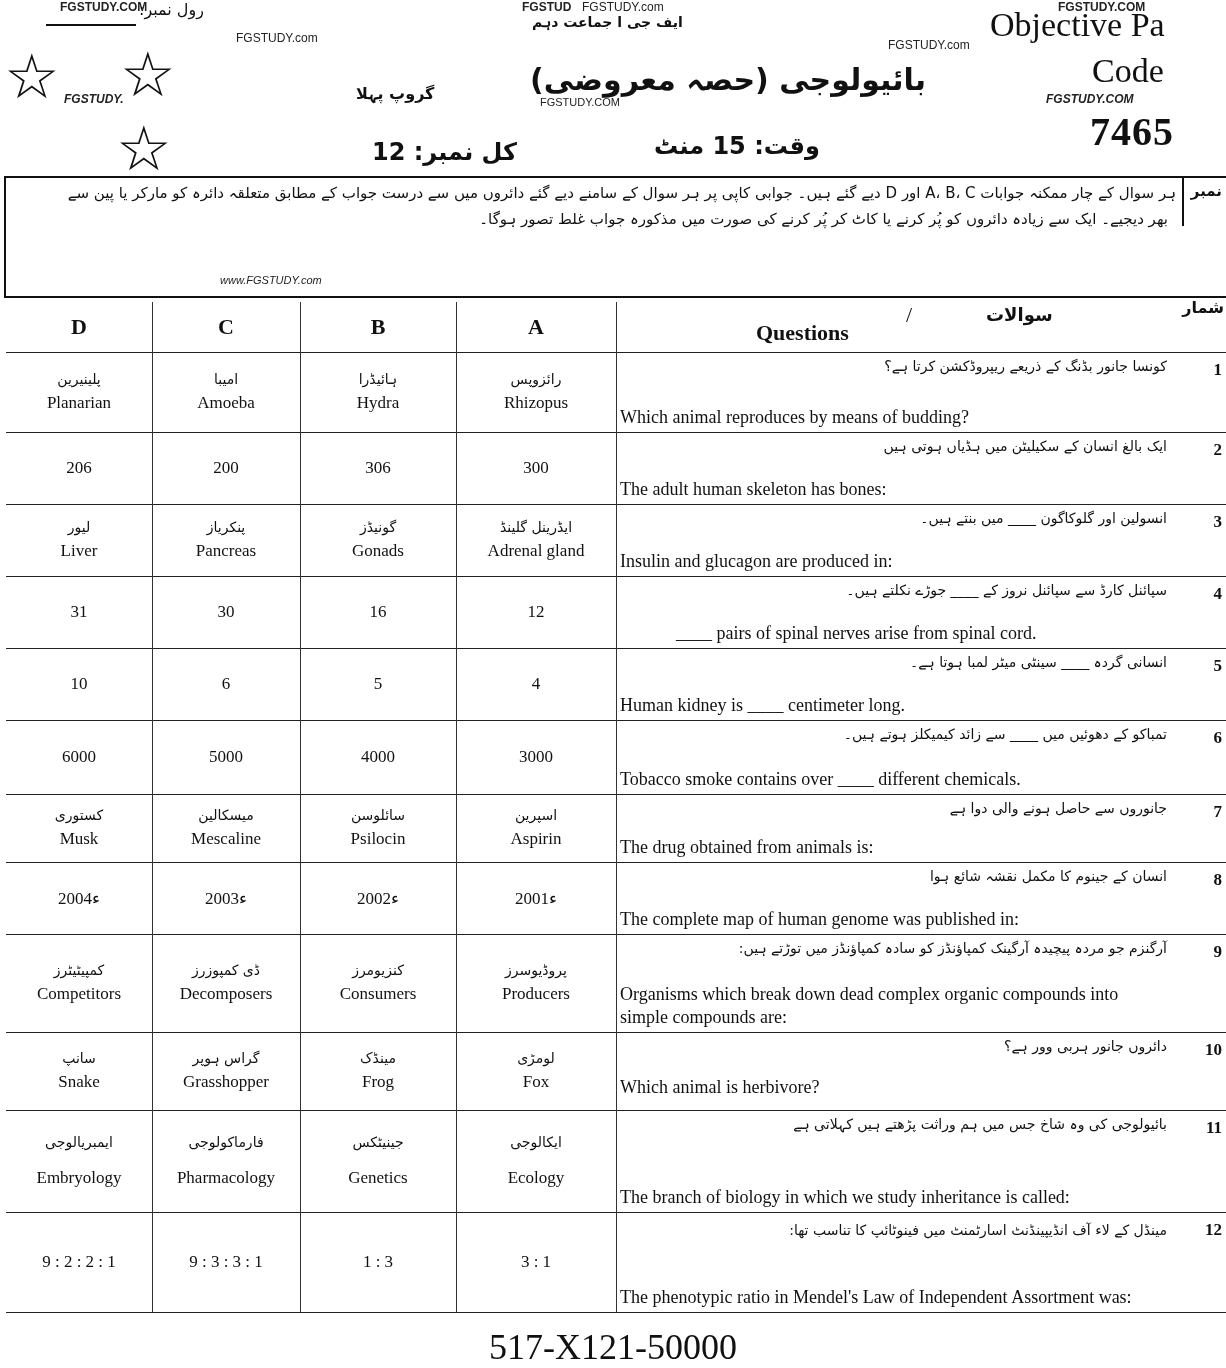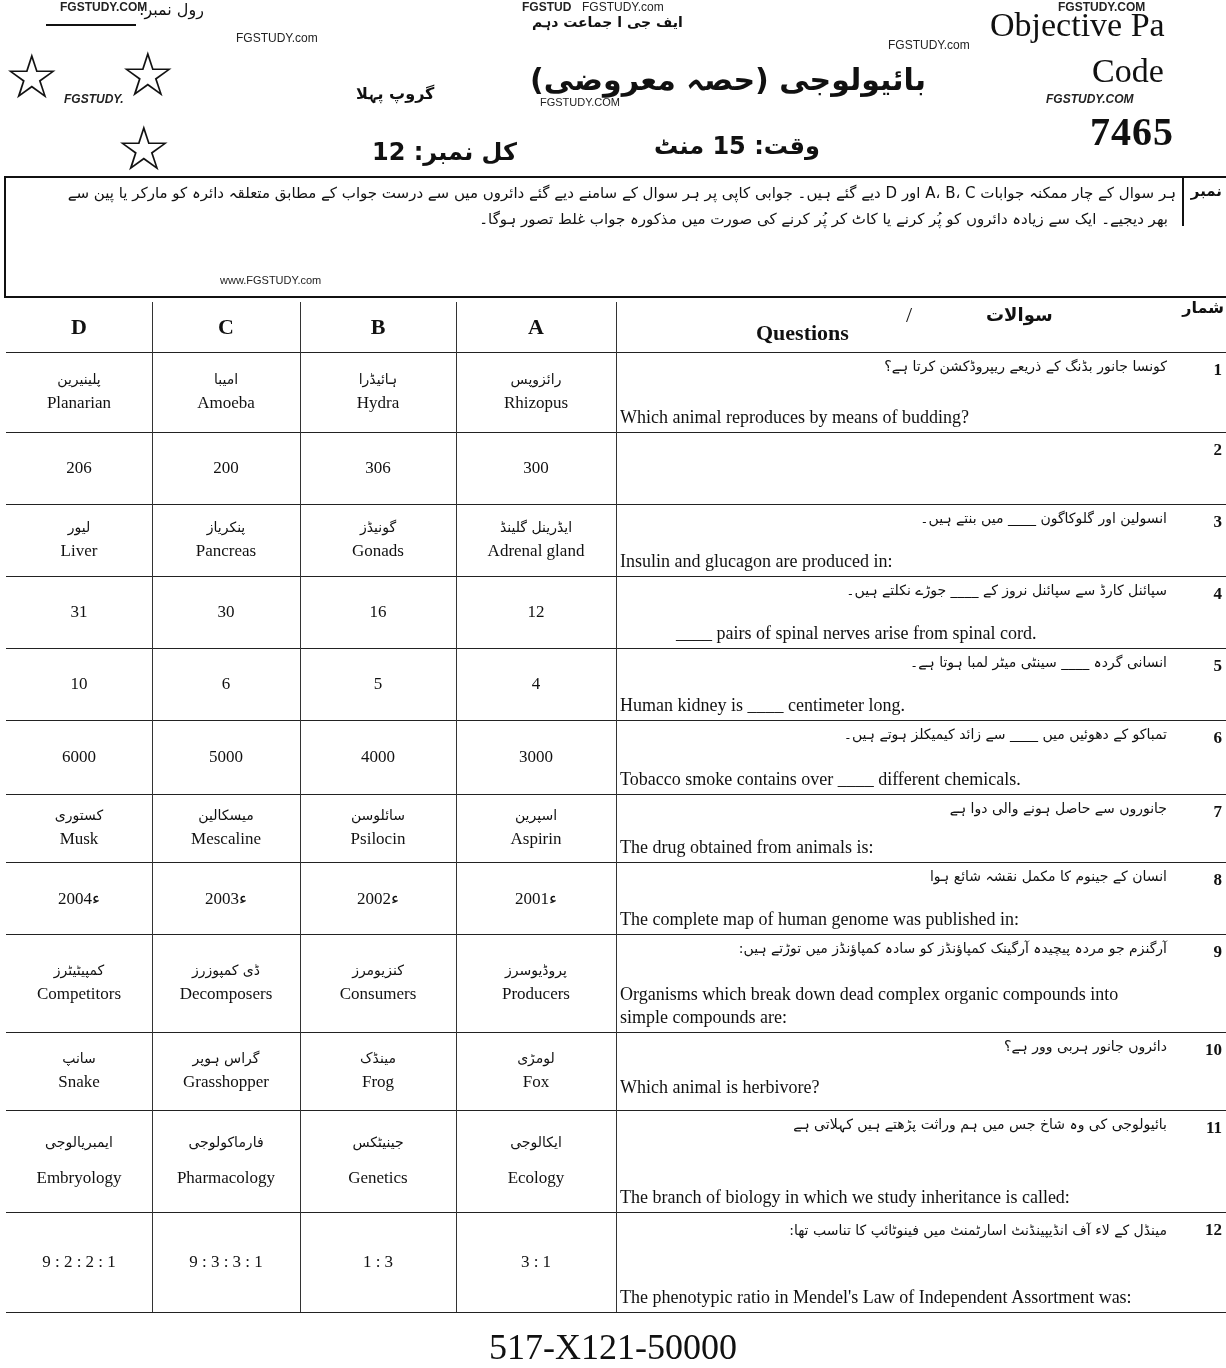--- a/index.html
+++ b/index.html
@@ -70,21 +70,21 @@
   <span class="abs title-en" style="left:1092px;top:52px;text-align:center;">Code</span>
   <span class="abs wm ital" style="left:1046px;top:92px;">FGSTUDY.COM</span>
   <span class="abs code-num" style="left:1090px;top:108px;">7465</span>
 </div>
 
 <div class="instr">
   <div class="vline" style="right:44px;top:0;width:2px;height:48px;"></div>
   <span class="abs urdu" style="right:6px;top:4px;font-size:15px;font-weight:bold;">نمبر</span>
   <div class="instr-text urdu" style="top:6px;">ہر سوال کے چار ممکنہ جوابات A، B، C اور D دیے گئے ہیں۔ جوابی کاپی پر ہر سوال کے سامنے دیے گئے دائروں میں سے درست جواب کے مطابق متعلقہ دائرہ کو مارکر یا پین سے</div>
   <div class="instr-text urdu" style="top:32px;right:60px;">بھر دیجیے۔ ایک سے زیادہ دائروں کو پُر کرنے یا کاٹ کر پُر کرنے کی صورت میں مذکورہ جواب غلط تصور ہوگا۔</div>
-  <span class="abs wm" style="left:214px;top:96px;font-size:11px;">www.FGSTUDY.com</span>
+  <span class="abs wm" style="left:214px;top:96px;font-size:11px;font-style:italic;">www.FGSTUDY.com</span>
 </div>
 
 <div class="grid">
 
   <div class="row" style="top:0;height:50px;">
     <div class="cell colD hdr">D</div>
     <div class="cell colC hdr">C</div>
     <div class="cell colB hdr">B</div>
     <div class="cell colA hdr">A</div>
     <div class="qcell">
@@ -125,20 +125,24 @@
       </div>
     <div class="cell colC">
         <span class="num">200</span>
       </div>
     <div class="cell colB">
         <span class="num">306</span>
       </div>
     <div class="cell colA">
         <span class="num">300</span>
       </div>
+    <div class="qcell">
+      <span class="q-ur">ایک بالغ انسان کے سکیلیٹن میں ہڈیاں ہوتی ہیں</span>
+      <span class="q-en">The adult human skeleton has bones:</span>
+    </div>
     <span class="qnum">2</span>
   </div>
 
   <div class="row" style="top:202px;height:72px;">
     <div class="cell colD">
         <span class="ur">لیور</span>
         <span class="en">Liver</span>
       </div>
     <div class="cell colC">
         <span class="ur">پنکریاز</span>

